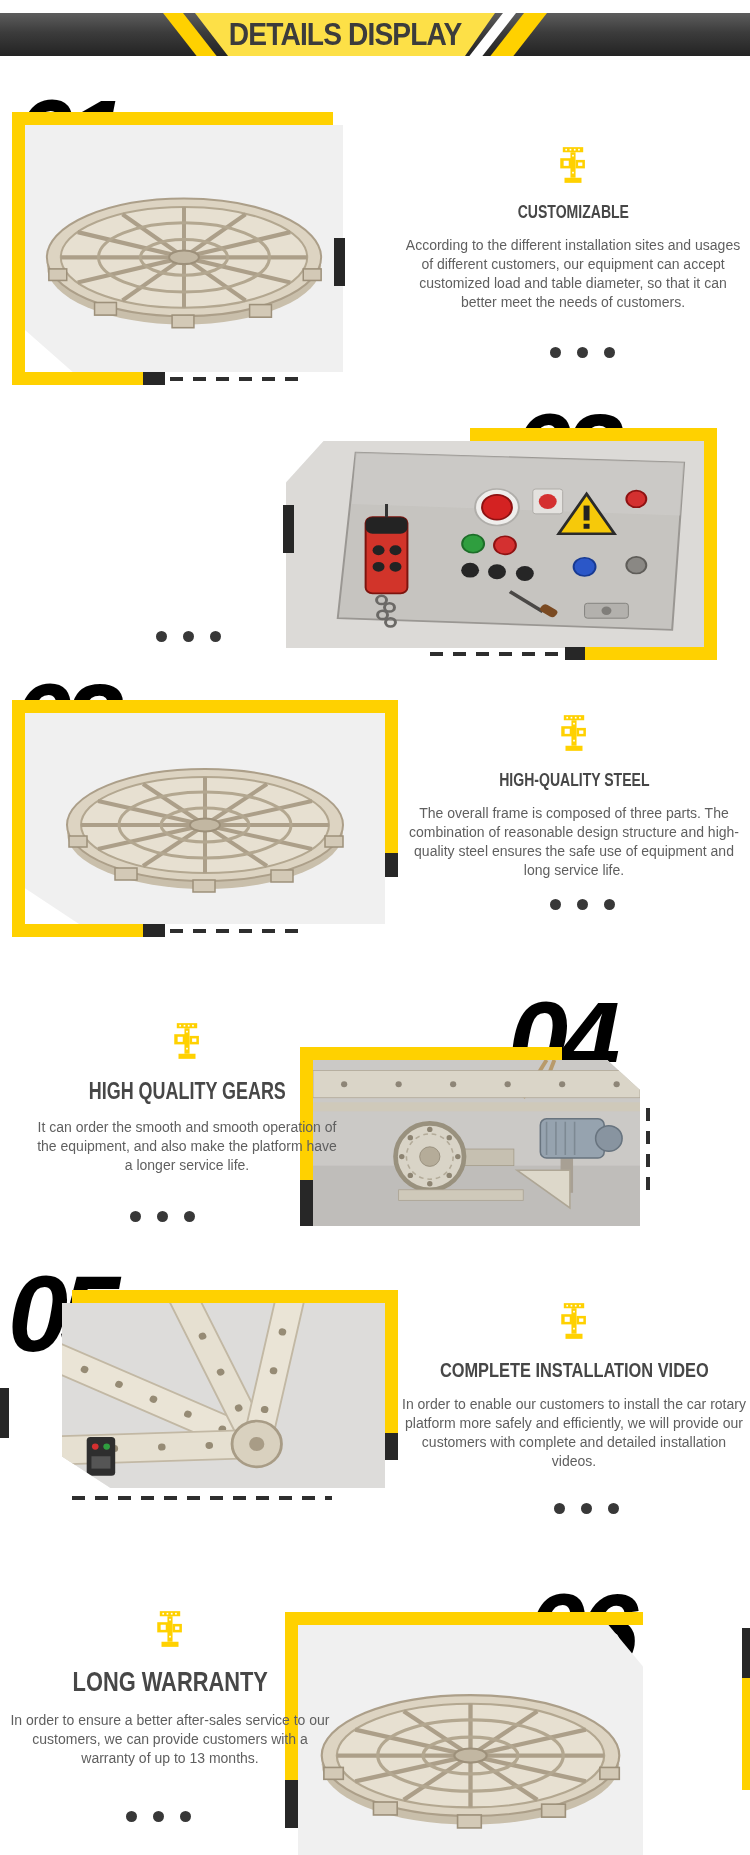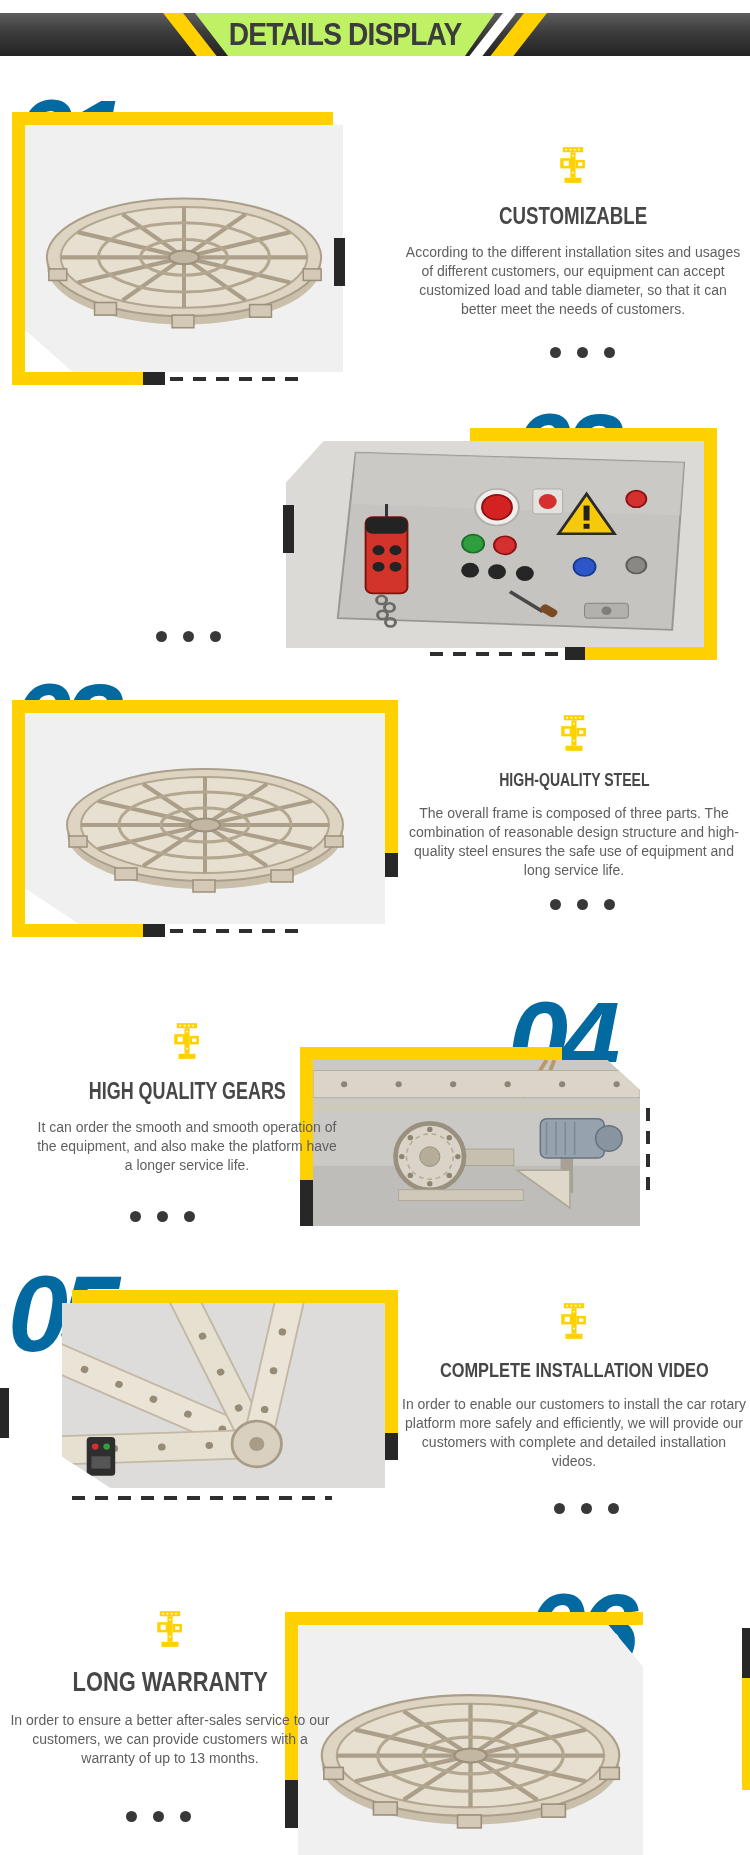--- a/index.html
+++ b/index.html
@@ -1,31 +1,31 @@
 <!DOCTYPE html>
 <html><head>
 <meta charset="utf-8">
 <style>
   html,body{margin:0;padding:0;background:#ffffff;}
   .page{position:relative;width:750px;height:1855px;background:#fff;overflow:hidden;
         font-family:"Liberation Sans",sans-serif;}
   
   .hdr-band{position:absolute;left:0;top:13px;width:750px;height:43px;
             background:linear-gradient(180deg,#5d5d5d 0%,#3c3c3c 45%,#232323 100%);}
-  .hdr-white{position:absolute;left:195px;top:13px;width:300px;height:43px;background:#bef264;
+  .hdr-white{position:absolute;left:195px;top:13px;width:300px;height:43px;background:#fde047;
              clip-path:polygon(0 0,100% 0,90% 100%,11% 100%);text-align:center;}
   .hdr-title{font-size:32px;font-weight:800;color:#3c3c3c;line-height:43px;letter-spacing:-1px;}
   .hdr-title span{display:inline-block;transform:scaleX(.88);white-space:nowrap;}
   .stripe{position:absolute;top:13px;height:43px;transform-origin:0 0;}
   .st-ly{left:163px;width:20px;background:#FFD100;transform:skewX(38deg);}
   .st-rw{left:503px;width:13px;background:#ffffff;transform:skewX(-38deg);}
   .st-ry{left:524px;width:23px;background:#FFD100;transform:skewX(-38deg);}
   
   .wm{position:absolute;font-size:108px;font-style:italic;font-weight:900;line-height:1;
-      color:#0369a1;letter-spacing:-8px;z-index:0;}
+      color:#000000;letter-spacing:-8px;z-index:0;}
   .ybar{position:absolute;background:#FFD100;z-index:2;}
   .kbar{position:absolute;background:#272727;z-index:3;}
   .dashH{position:absolute;height:4px;z-index:2;
          background:repeating-linear-gradient(90deg,#2e2e2e 0 13px,transparent 13px 23px);}
   .dashV{position:absolute;width:4px;z-index:2;
          background:repeating-linear-gradient(180deg,#2e2e2e 0 13px,transparent 13px 23px);}
   .photo{position:absolute;background:#f0f0f0;z-index:1;}
   .photo svg{display:block;width:100%;height:100%;}
   .cutBL{clip-path:polygon(0 0,100% 0,100% 100%,15% 100%,0 83%);}
   .cutTL{clip-path:polygon(0 20%,9% 0,100% 0,100% 100%,0 100%);}
@@ -243,21 +243,21 @@
   <div class="kbar" style="left:334px;top:238px;width:11px;height:48px;"></div>
   <div class="ybar" style="left:12px;top:372px;width:131px;height:13px;"></div>
   <div class="kbar" style="left:143px;top:372px;width:22px;height:13px;"></div>
   <div class="dashH" style="left:170px;top:377px;width:135px;"></div>
   <div class="tcol" style="left:398px;top:142px;width:350px;">
     <div class="licon">
       <svg viewBox="0 0 40 46">
           <use href="#sym-logo"></use>
         </svg>
     </div>
-    <h3 style="font-size:24px;"><span>CUSTOMIZABLE</span></h3>
+    <h3 style="font-size:18px;"><span>CUSTOMIZABLE</span></h3>
     <p style="width:345px;">According to the different installation sites and usages of different customers, our equipment can accept customized load and table diameter, so that it can better meet the needs of customers.</p>
   </div>
   <div class="dots" style="left:542px;top:344px;"><i></i><i></i><i></i></div>
 
   <div class="wm" style="left:512px;top:398px;">02</div>
   <div class="photo cutTL" style="left:286px;top:441px;width:418px;height:207px;">
     <svg viewBox="0 0 418 207">
       <use href="#sym-controlbox" x="0" y="0" width="418" height="207"></use>
     </svg>
   </div>

